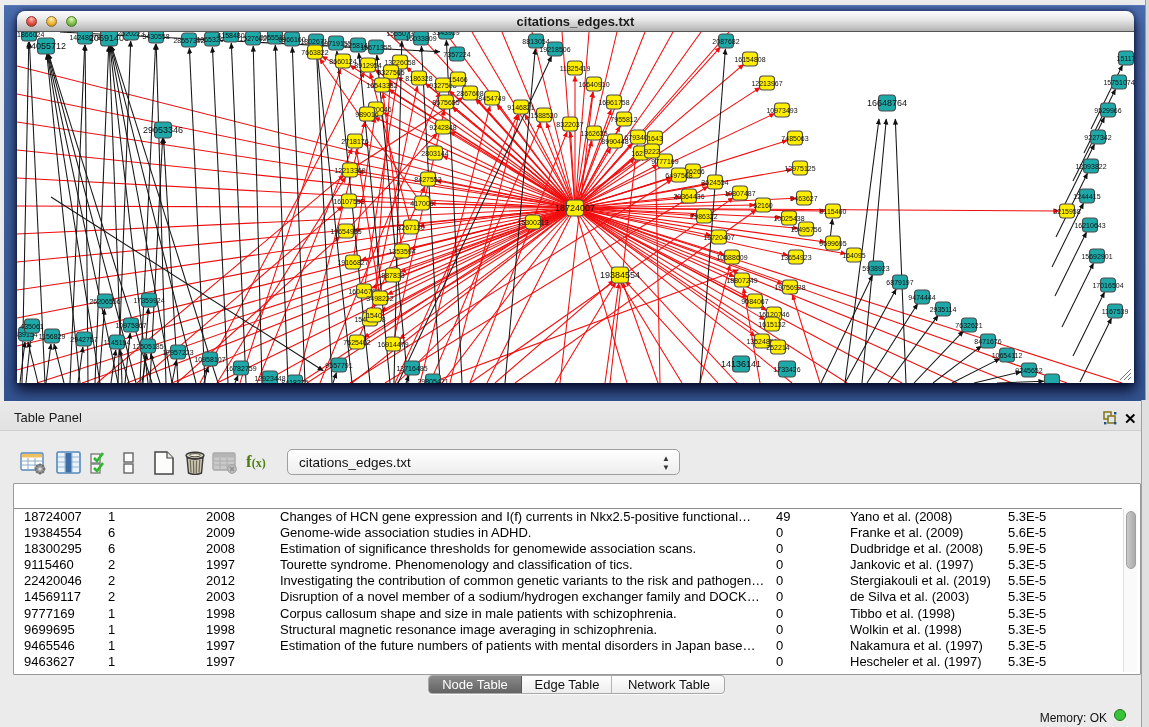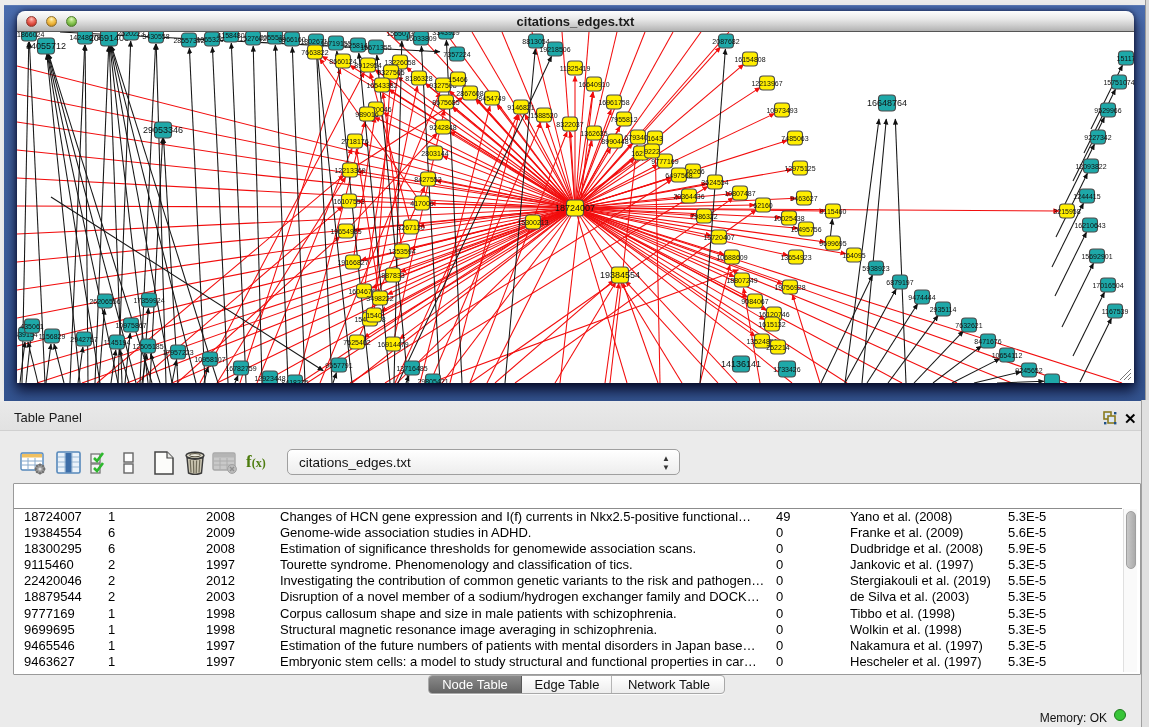--- a/index.html
+++ b/index.html
@@ -725,21 +725,21 @@
 <div class="tr">
           <div class="c c0">22420046</div>
           <div class="c c1">2</div>
           <div class="c c2">2012</div>
           <div class="c c3">Investigating the contribution of common genetic variants to the risk and pathogen…</div>
           <div class="c c4">0</div>
           <div class="c c5">Stergiakouli et al. (2019)</div>
           <div class="c c6">5.5E-5</div>
         </div>
 <div class="tr">
-          <div class="c c0">18879544</div>
+          <div class="c c0">14569117</div>
           <div class="c c1">2</div>
           <div class="c c2">2003</div>
           <div class="c c3">Disruption of a novel member of a sodium/hydrogen exchanger family and DOCK…</div>
           <div class="c c4">0</div>
           <div class="c c5">de Silva et al. (2003)</div>
           <div class="c c6">5.3E-5</div>
         </div>
 <div class="tr">
           <div class="c c0">9777169</div>
           <div class="c c1">1</div>
@@ -764,21 +764,20 @@
           <div class="c c2">1997</div>
           <div class="c c3">Estimation of the future numbers of patients with mental disorders in Japan base…</div>
           <div class="c c4">0</div>
           <div class="c c5">Nakamura et al. (1997)</div>
           <div class="c c6">5.3E-5</div>
         </div>
 <div class="tr">
           <div class="c c0">9463627</div>
           <div class="c c1">1</div>
           <div class="c c2">1997</div>
-          <div class="c c3">Embryonic stem cells: a model to study structural and functional properties in car…</div>
           <div class="c c4">0</div>
           <div class="c c5">Hescheler et al. (1997)</div>
           <div class="c c6">5.3E-5</div>
         </div>
     </div>
     <div id="vsb">
         <div class="thumb"></div>
       </div>
   </div>
   <div id="tabs">

